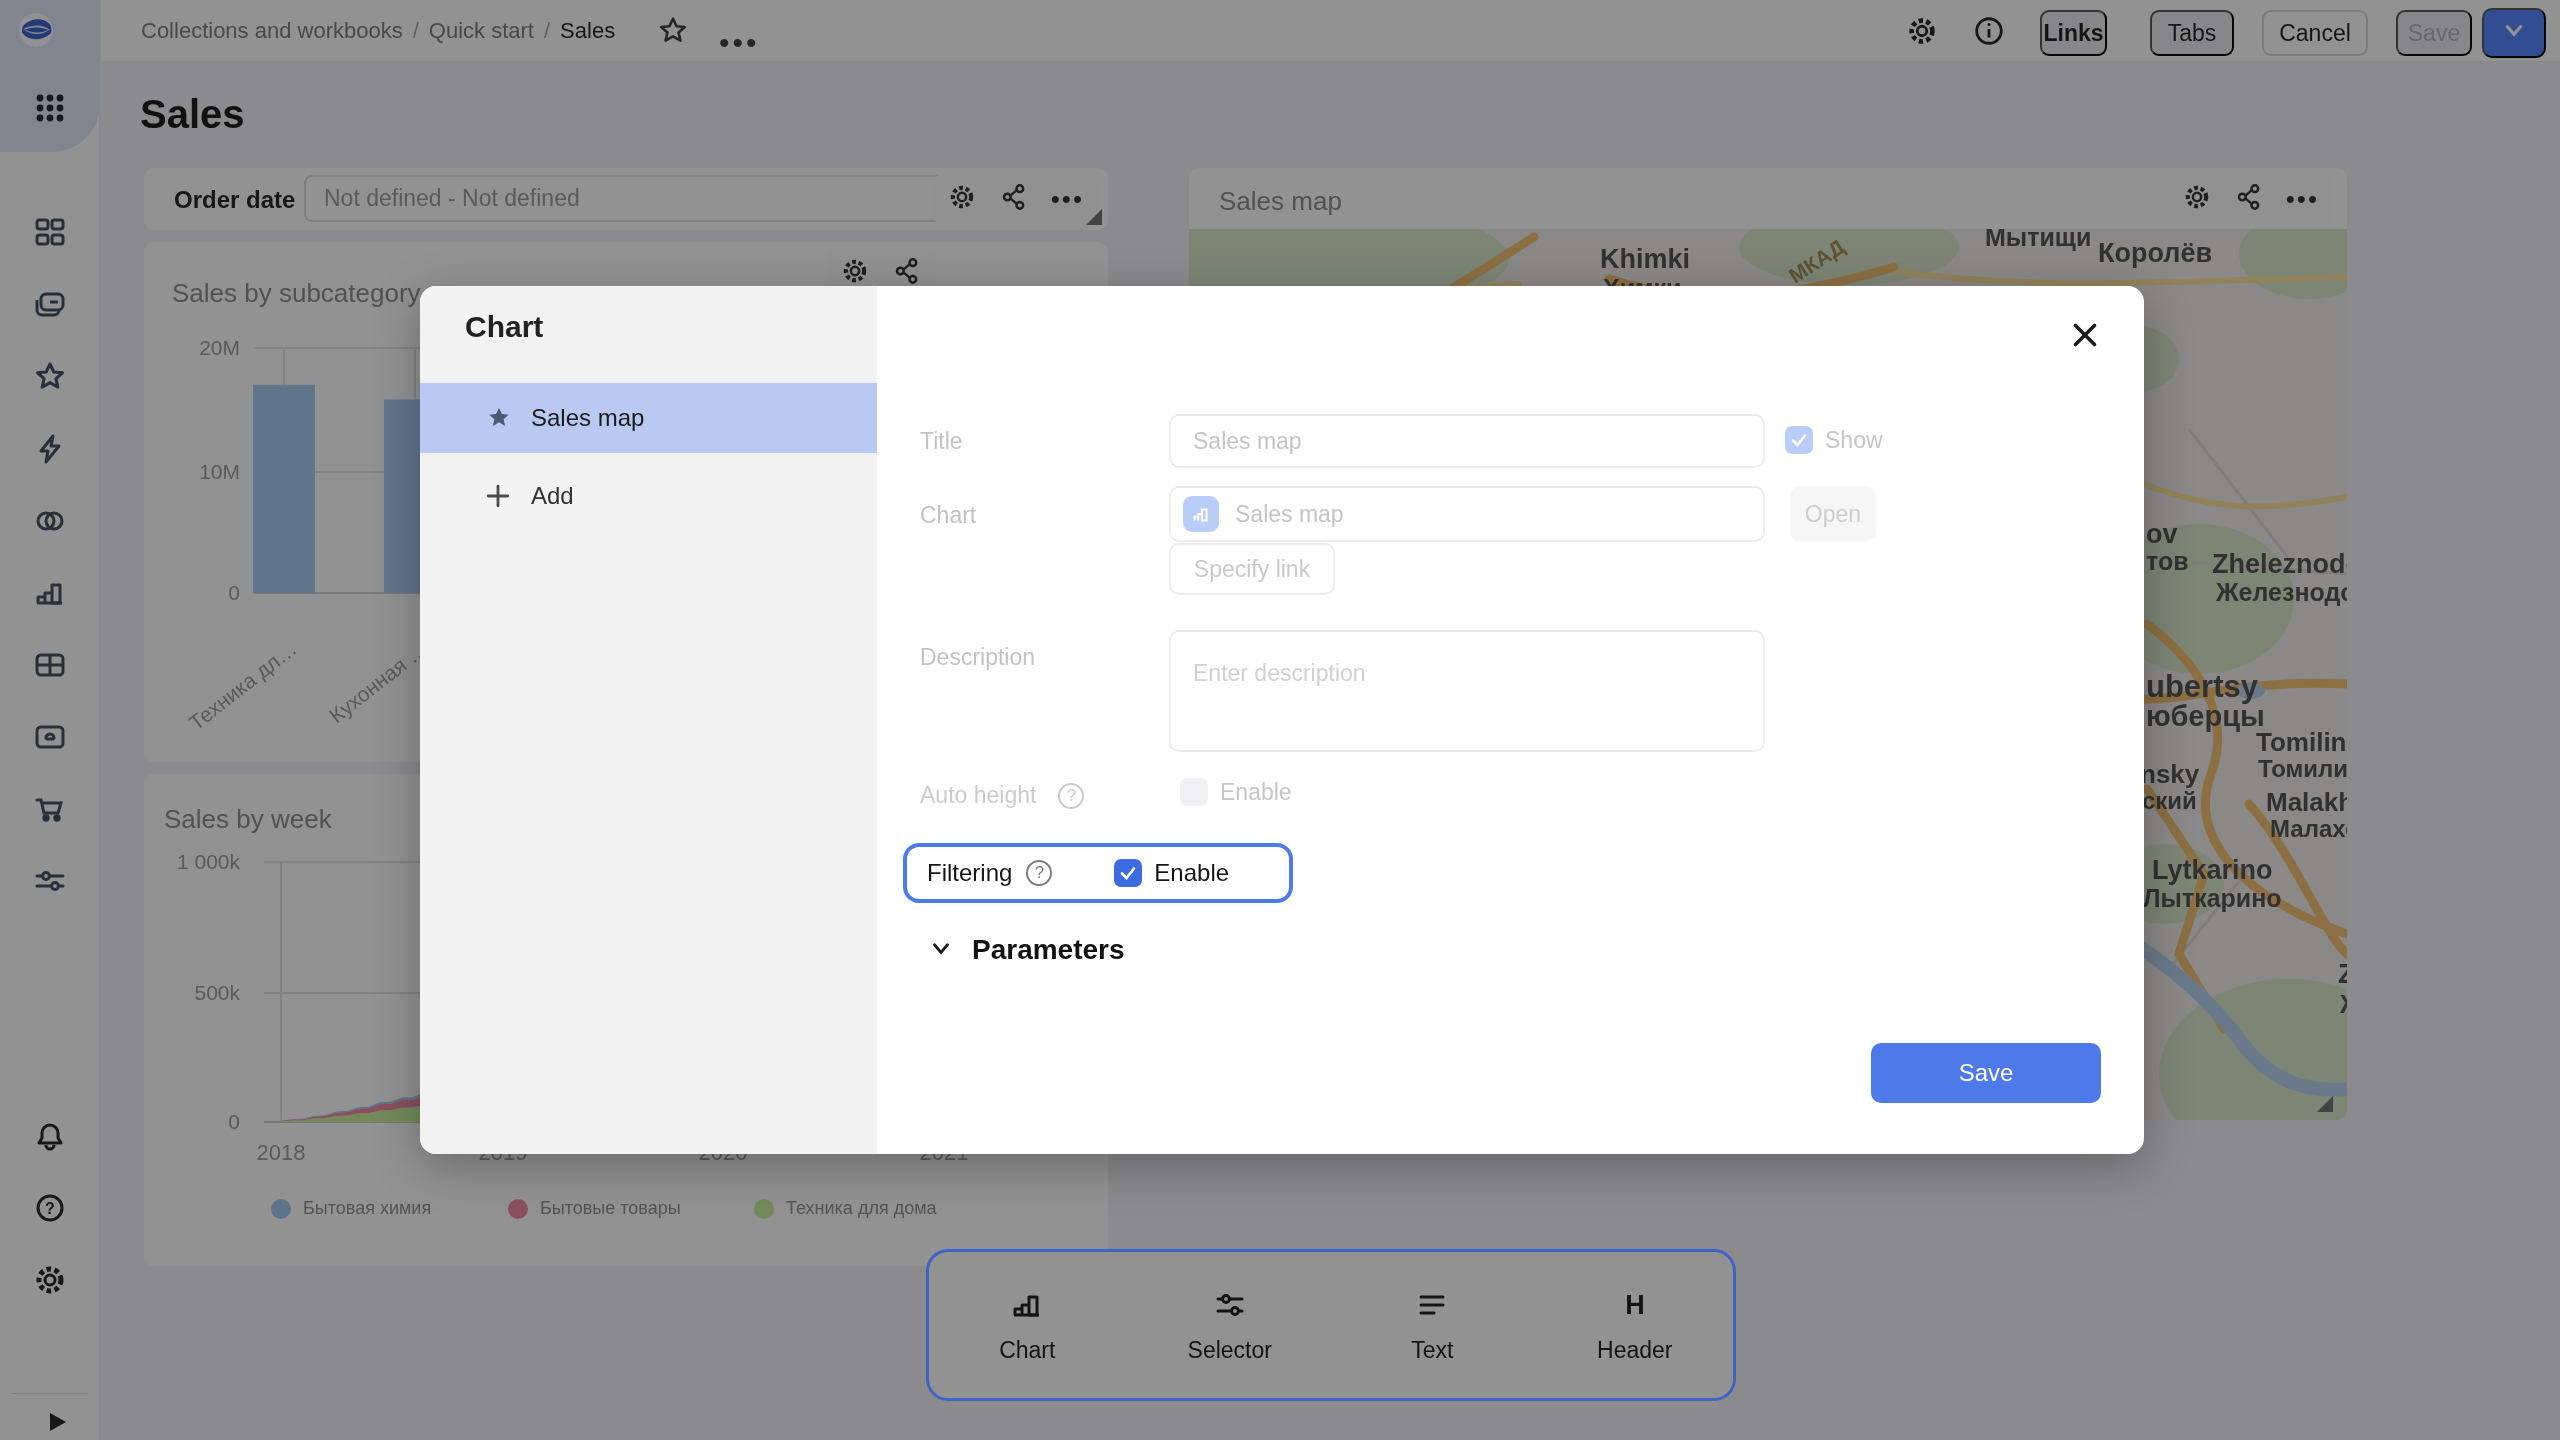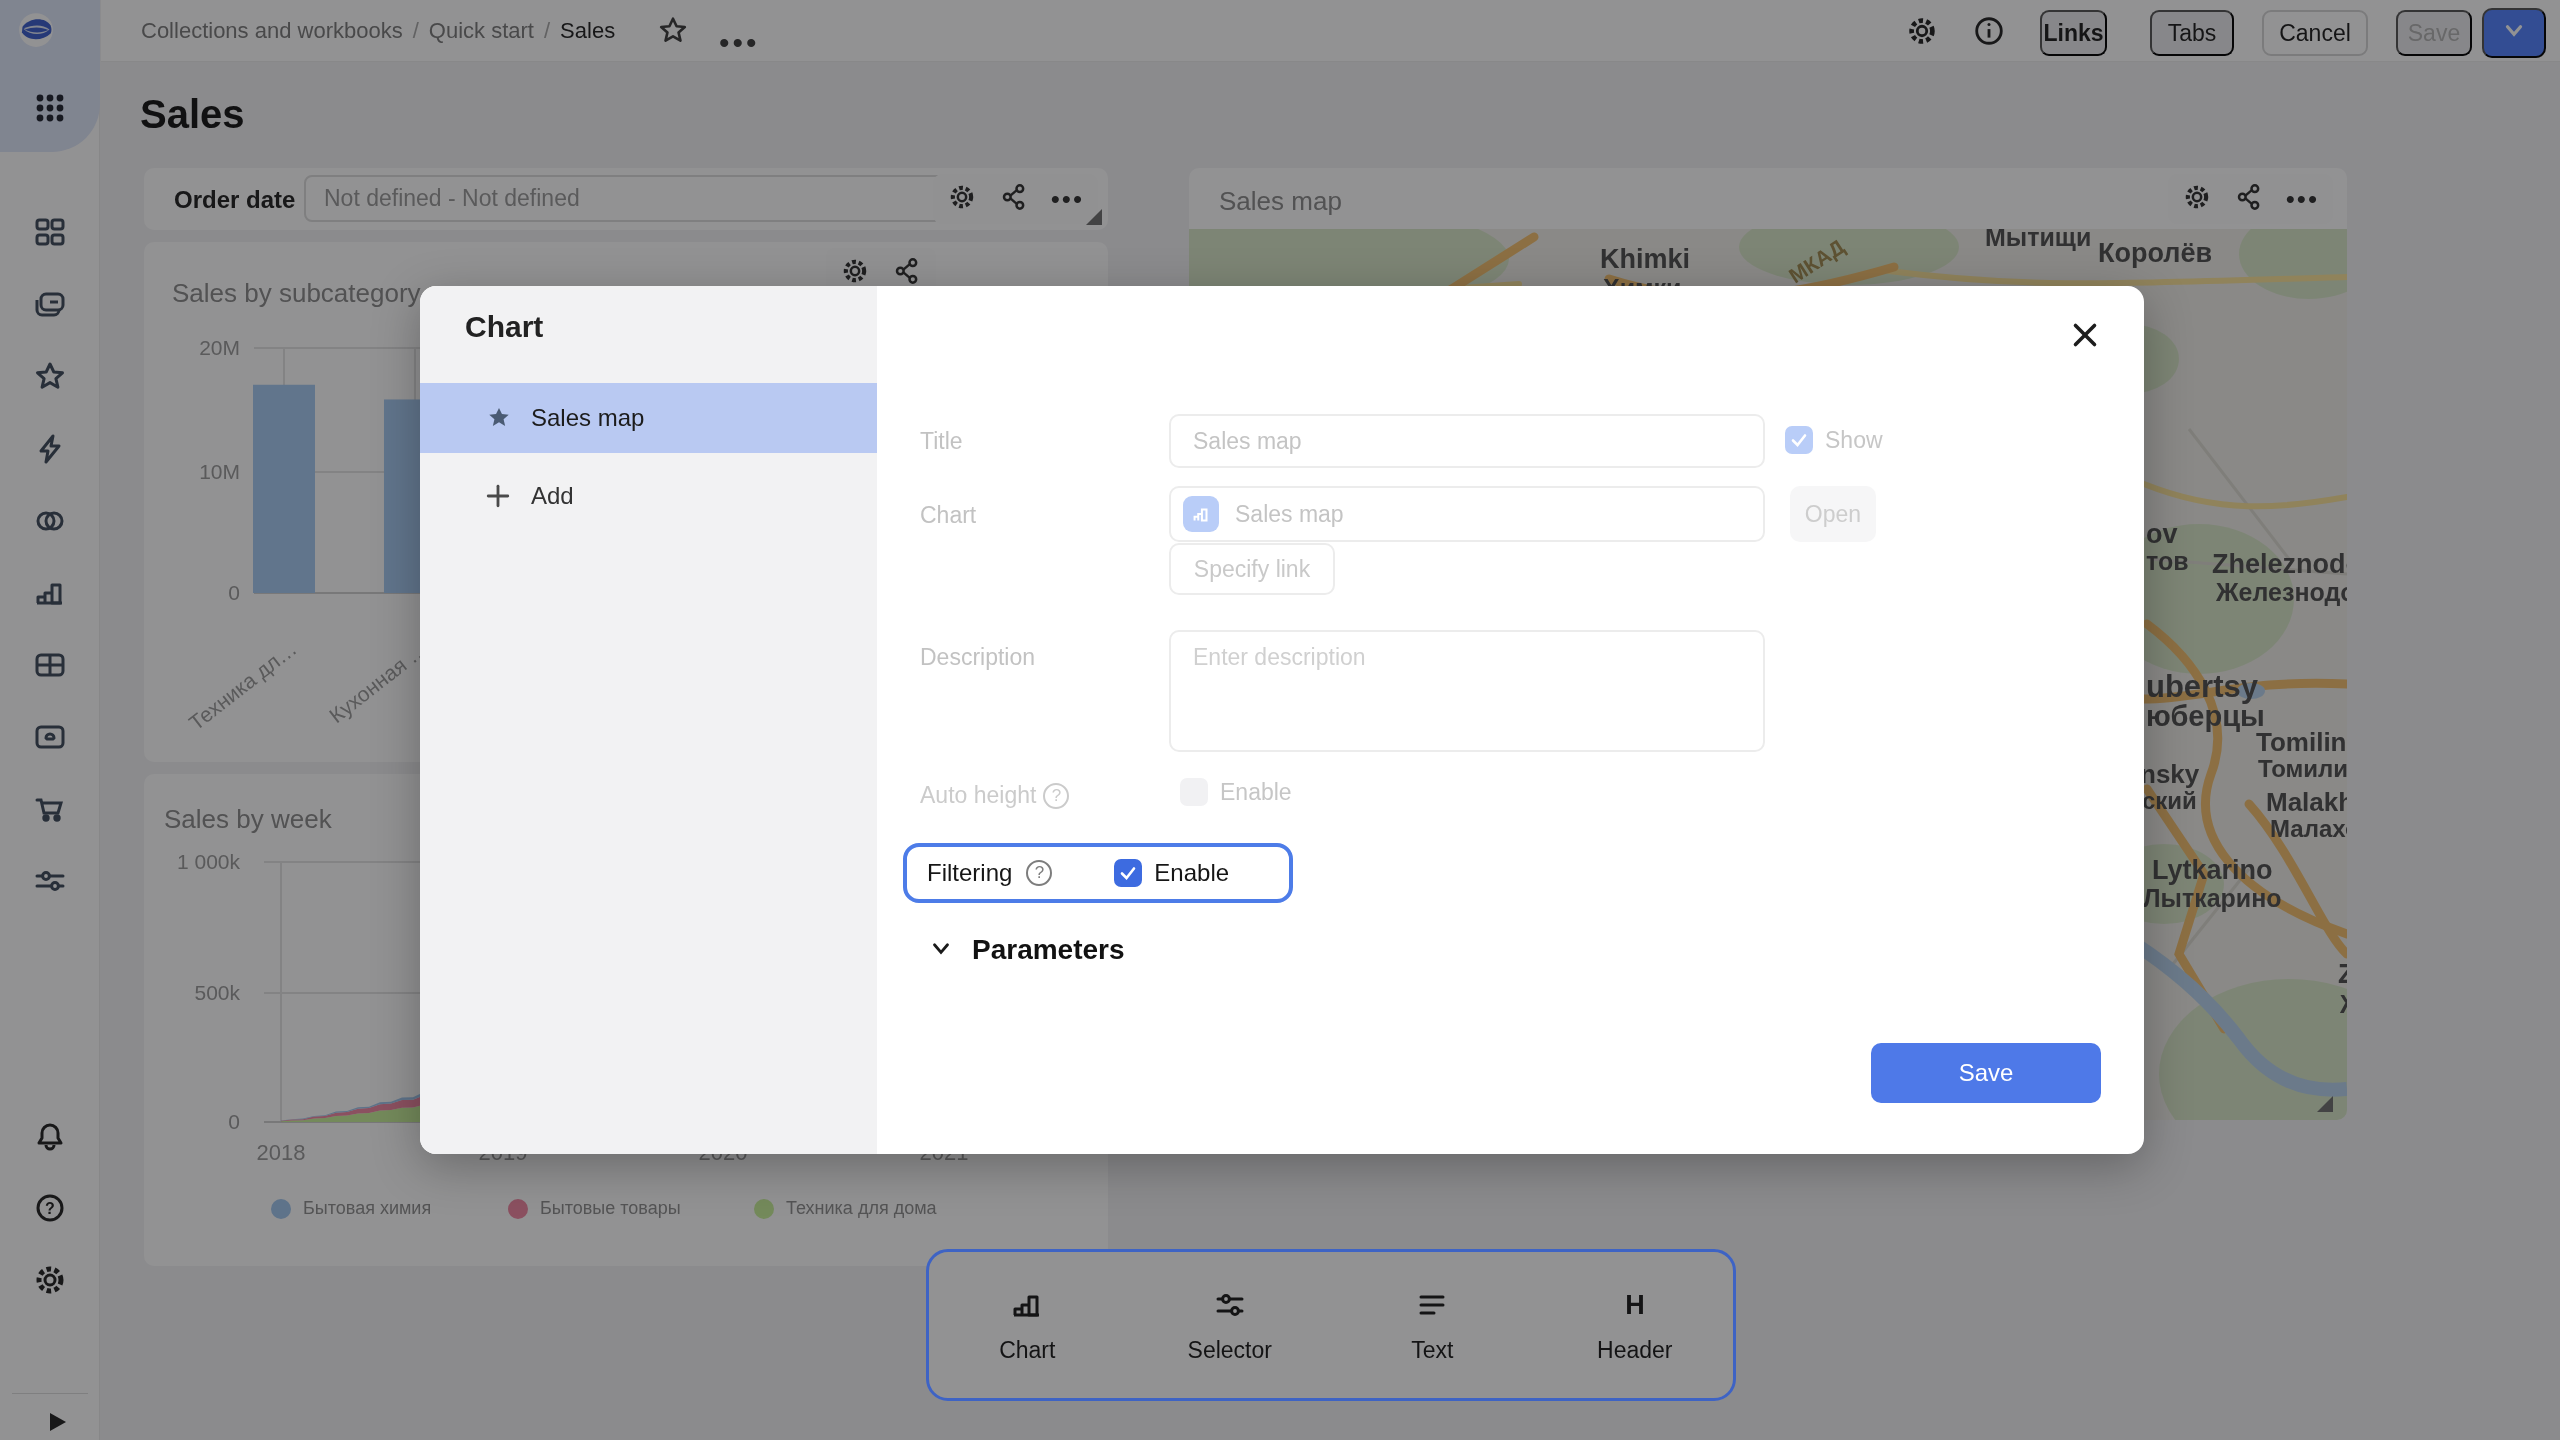--- a/index.html
+++ b/index.html
@@ -465,25 +465,25 @@
             <path d="M5 19 V15 h4 v4 M9 19 v-7 h4 v7 M13 19 V7 h5 v12 z"></path>
           </svg>
       </span>
       <span style="margin-left:16px;">Sales map</span>
     </div>
     <div class="abs" style="left:1370px; top:200px; width:86px; height:56px; background:#f6f6f7; border-radius:10px; display:flex; align-items:center; justify-content:center; font-size:23px; color:#cdcdcd;">Open</div>
 
     <div class="abs" style="left:749px; top:257px; width:166px; height:52px; border:2px solid #ececec; border-radius:10px; display:flex; align-items:center; justify-content:center; font-size:23px; color:#c9c9c9; background:#fff;">Specify link</div>
 
     <span class="field-label" style="left:500px; top:358px;">Description</span>
-    <div class="abs" style="left:749px; top:344px; width:596px; height:122px; border:2px solid #ececec; border-radius:10px; background:#fff; padding:12px 22px; font-size:23px; color:#d0d0d0;">
+    <div class="abs" style="left:749px; top:344px; width:596px; height:122px; border:2px solid #ececec; border-radius:10px; background:#fff; padding:28px 22px; font-size:23px; color:#d0d0d0;">
       <span>Enter description</span>
     </div>
 
-    <div class="abs" style="left:500px; top:496px; display:flex; align-items:center; gap:7px; color:#cbcbcb;">
+    <div class="abs" style="left:500px; top:496px; display:flex; align-items:center; gap:22px; color:#cbcbcb;">
       <span style="font-size:23px;">Auto height</span>
       <span class="help-ic">?</span>
     </div>
     <div class="abs" style="left:760px; top:492px; display:flex; align-items:center; gap:12px;">
       <span class="cb" style="background:#f1f1f3;"></span>
       <span style="font-size:23px; color:#c6c6c6;">Enable</span>
     </div>
 
     <div id="filter-ring">
       <span style="margin-left:20px; font-size:24px; color:#161616;">Filtering</span>

